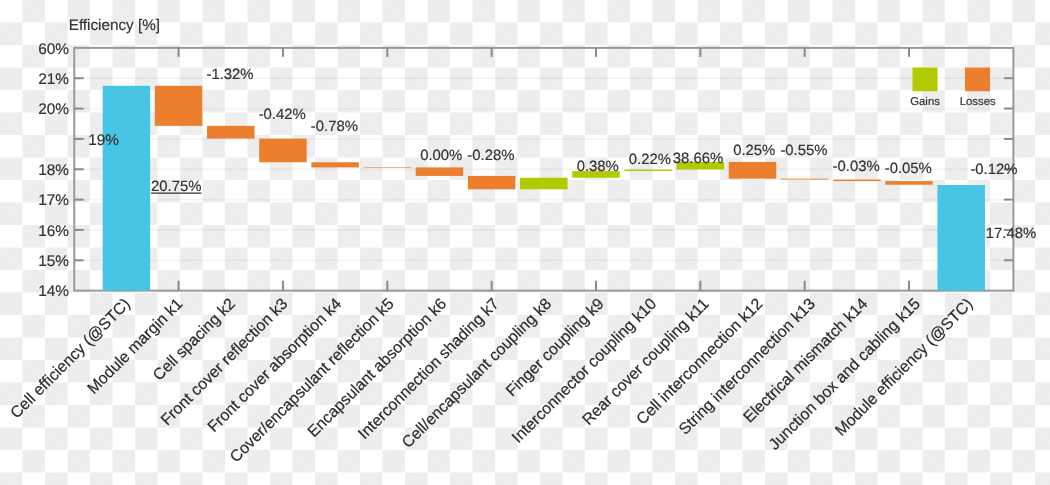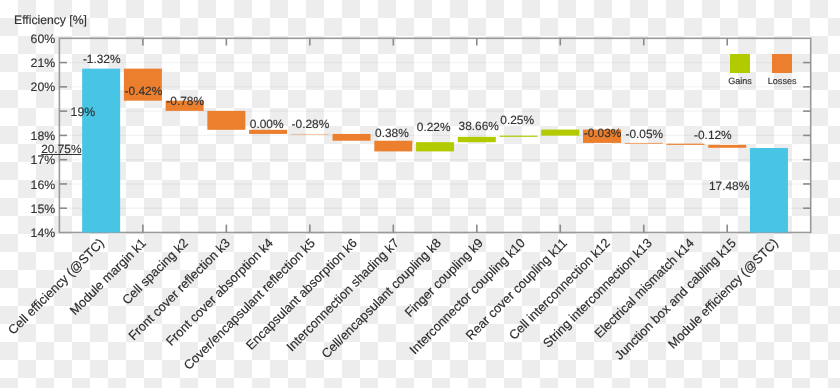--- a/index.html
+++ b/index.html
@@ -9,24 +9,24 @@
     width:840px;height:388px;overflow:hidden;
     font-family:"Liberation Sans", sans-serif;
     background-color:#ffffff;
     background-image:
       linear-gradient(45deg,#ededed 25%,transparent 25%,transparent 75%,#ededed 75%),
       linear-gradient(45deg,#ededed 25%,transparent 25%,transparent 75%,#ededed 75%);
     background-size:36px 36px;
     background-position:0 0,18px 18px;
   }
   #stage{position:relative;width:840px;height:388px;transform:translateZ(0);}
-  .axis-title{position:absolute;font-size:12.2px;color:#333333;white-space:nowrap;-webkit-text-stroke:0.16px #333333;}
+  .axis-title{position:absolute;font-size:12.2px;color:#333333;white-space:nowrap;margin-left:41px;-webkit-text-stroke:0.16px #333333;}
   .ytick-label{position:absolute;font-size:12.3px;color:#333333;text-align:right;white-space:nowrap;-webkit-text-stroke:0.16px #333333;}
   .bar{position:absolute;}
-  .barlabel{position:absolute;font-size:11.9px;color:#333333;text-align:left;white-space:nowrap;-webkit-text-stroke:0.16px #333333;}
+  .barlabel{position:absolute;font-size:11.9px;color:#333333;text-align:right;white-space:nowrap;-webkit-text-stroke:0.16px #333333;}
   .xlabel{position:absolute;font-size:12.8px;line-height:14px;height:14px;color:#2b2b2b;white-space:nowrap;
     transform-origin:100% 50%;transform:rotate(-45deg);text-align:right;-webkit-text-stroke:0.16px #2b2b2b;}
   .legend-swatch{position:absolute;}
   .legend-text{position:absolute;font-size:9.1px;color:#333333;text-align:center;white-space:nowrap;-webkit-text-stroke:0.16px #333333;}
 </style>
 </head>
 <body>
 
 <div id="stage">
     <svg width="840" height="388" style="position: absolute; left: 0px; top: 0px; overflow: visible;">
@@ -113,20 +113,21 @@
     <div class="xlabel" style="left: 54.78px; top: 233.6px; width: 300px;">Encapsulant absorption k6</div>
     <div class="xlabel" style="left: 96.92px; top: 233.6px; width: 300px;">Interconnection shading k7</div>
     <div class="barlabel" style="width: 120px; left: 375.05px; top: 125.697px;">0.38%</div>
     <div class="xlabel" style="left: 139.06px; top: 233.6px; width: 300px;">Cell/encapsulant coupling k8</div>
     <div class="barlabel" style="width: 120px; left: 416.789px; top: 120.356px;">0.22%</div>
     <div class="xlabel" style="left: 181.2px; top: 233.6px; width: 300px;">Finger coupling k9</div>
     <div class="barlabel" style="width: 120px; left: 458.528px; top: 119.143px;">38.66%</div>
     <div class="xlabel" style="left: 223.34px; top: 233.6px; width: 300px;">Interconnector coupling k10</div>
     <div class="barlabel" style="width: 120px; left: 500.267px; top: 113.074px;">0.25%</div>
     <div class="xlabel" style="left: 265.48px; top: 233.6px; width: 300px;">Rear cover coupling k11</div>
+    <div class="barlabel" style="width: 120px; left: 542.006px; top: 113.074px;">-0.55%</div>
     <div class="xlabel" style="left: 307.62px; top: 233.6px; width: 300px;">Cell interconnection k12</div>
     <div class="barlabel" style="width: 120px; left: 583.744px; top: 126.425px;">-0.03%</div>
     <div class="xlabel" style="left: 349.76px; top: 233.6px; width: 300px;">String interconnection k13</div>
     <div class="barlabel" style="width: 120px; left: 625.483px; top: 127.153px;">-0.05%</div>
     <div class="xlabel" style="left: 391.9px; top: 233.6px; width: 300px;">Electrical mismatch k14</div>
     <div class="barlabel" style="width: 120px; left: 694px; top: 128.367px;">-0.12%</div>
     <div class="xlabel" style="left: 434.04px; top: 233.6px; width: 300px;">Junction box and cabling k15</div>
     <div class="barlabel" style="width: 120px; left: 708.961px; top: 178.733px;">17.48%</div>
     <div class="xlabel" style="left: 476.18px; top: 233.6px; width: 300px;">Module efficiency (@STC)</div>
     <div class="legend-swatch" style="left: 730.3px; top: 54.2px; width: 19.5px; height: 19.2px; background: rgb(178, 203, 0);"></div>

